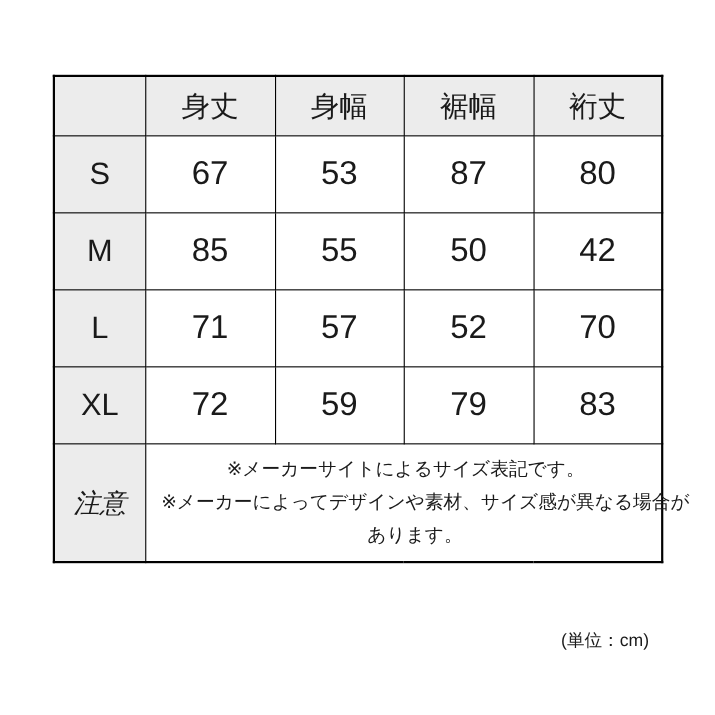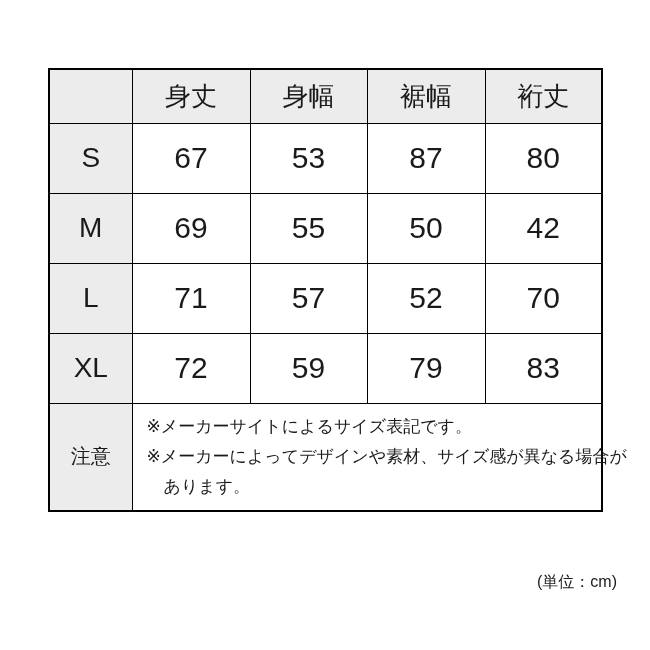--- a/index.html
+++ b/index.html
@@ -30,36 +30,36 @@
   .size-table .shade { background: #ececec; }
 
   tr.header-row { height: 54px; }
   tr.header-row th { font-size: 26px; }
 
   tr.size-row { height: 70px; }
   tr.size-row th.row-label { font-size: 28px; }
   tr.size-row td.value-cell { font-size: 30px; }
 
   tr.notice-row { height: 100px; }
-  tr.notice-row th.row-label { font-size: 20px; }
+  tr.notice-row th.row-label { font-size: 24px; font-style: italic; }
   td.notice-cell {
-    text-align: left;
+    text-align: center;
     padding: 8px 10px 8px 14px;
   }
   .note-line {
     font-size: 17px;
     line-height: 30px;
     white-space: nowrap;
   }
   .note-line.indent { padding-left: 17px; }
 
   .unit-label {
     position: absolute;
     top: 572px;
-    right: 33px;
+    right: 60px;
     font-size: 16px;
     color: #1a1a1a;
   }
 </style>
 </head>
 <body>
 
 <div class="page">
 
   <table class="size-table">
@@ -84,21 +84,21 @@
     <tr class="size-row">
       <th class="row-label shade">S</th>
       <td class="value-cell">67</td>
       <td class="value-cell">53</td>
       <td class="value-cell">87</td>
       <td class="value-cell">80</td>
     </tr>
 
     <tr class="size-row">
       <th class="row-label shade">M</th>
-      <td class="value-cell">69</td>
+      <td class="value-cell">85</td>
       <td class="value-cell">55</td>
       <td class="value-cell">50</td>
       <td class="value-cell">42</td>
     </tr>
 
     <tr class="size-row">
       <th class="row-label shade">L</th>
       <td class="value-cell">71</td>
       <td class="value-cell">57</td>
       <td class="value-cell">52</td>

